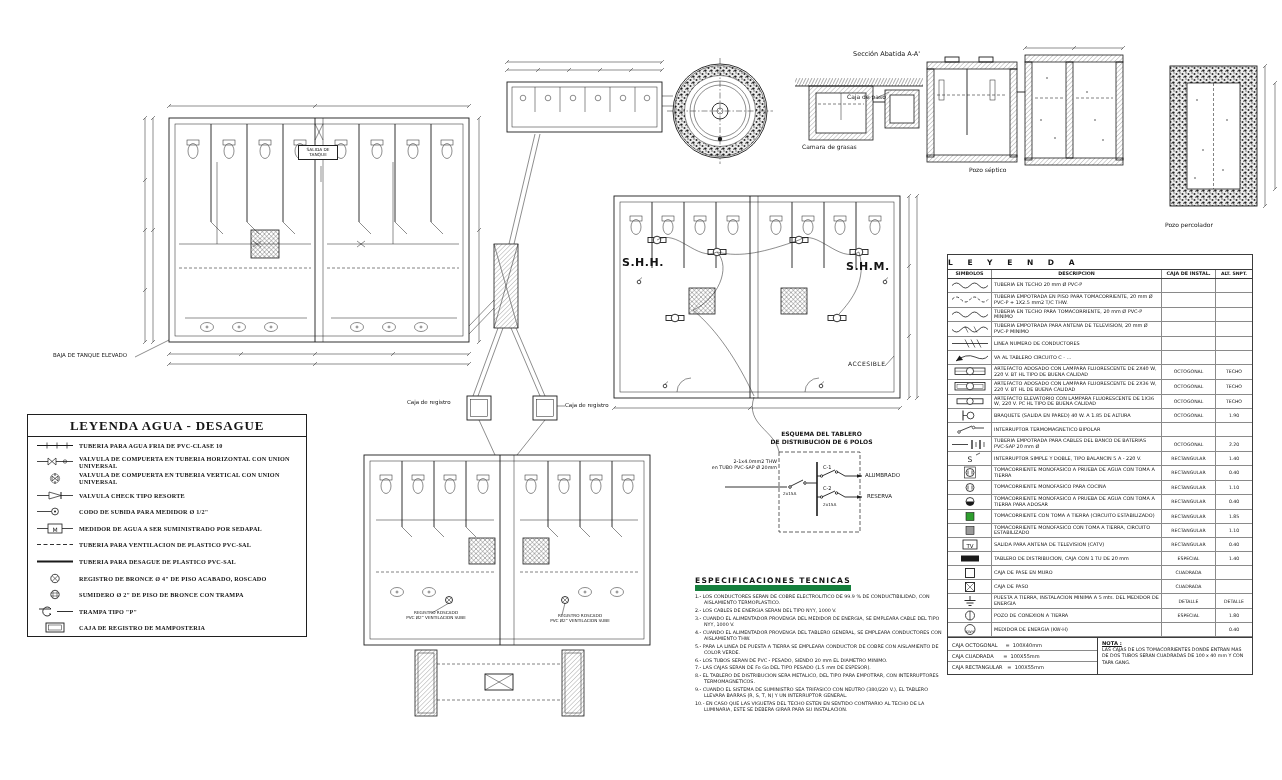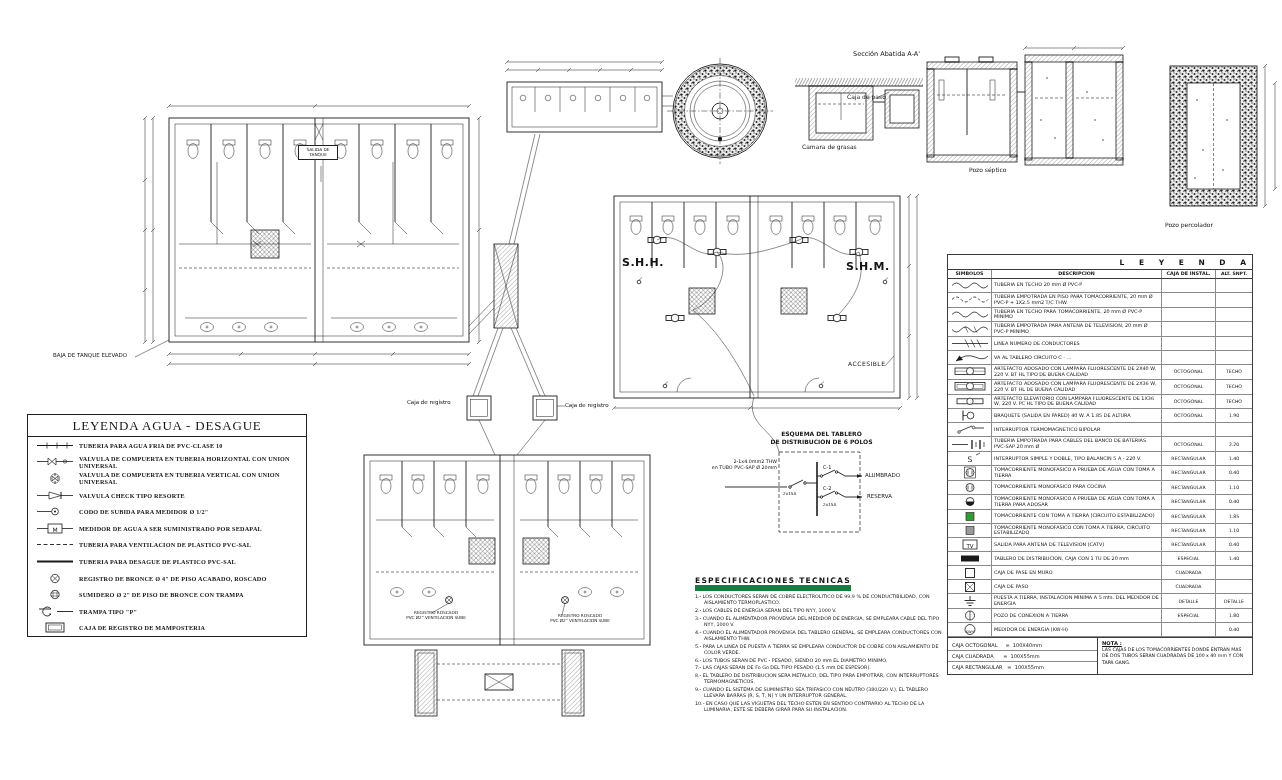--- a/index.html
+++ b/index.html
@@ -4,27 +4,27 @@
 <style>
 *{margin:0;padding:0;box-sizing:border-box}
 html,body{width:1282px;height:780px;background:#fff;overflow:hidden}
 body{font-family:"DejaVu Sans",sans-serif;color:#161616;position:relative}
 #sheet{position:absolute;left:17px;top:0;width:1282px;height:780px;background:#fff}
 #drawing{position:absolute;left:0;top:0}
 .lbl{position:absolute;white-space:nowrap;color:#141414;line-height:1.1}
 .lbl.two{white-space:normal}
 
 #leyenda-agua{position:absolute;left:10px;top:414px;width:280px;border:1.4px solid #1f1f1f;background:#fff}
-#leyenda-agua .wtitle{font-family:"Liberation Serif",serif;font-weight:normal;font-size:13px;letter-spacing:.8px;text-align:center;padding:3px 0 2px;border-bottom:1.4px solid #1f1f1f}
+#leyenda-agua .wtitle{font-family:"Liberation Serif",serif;font-weight:bold;font-size:13px;letter-spacing:.8px;text-align:center;padding:3px 0 2px;border-bottom:1.4px solid #1f1f1f}
 .wrow{display:flex;align-items:center;min-height:16.6px;padding:0 3px}
 .wsym{width:48px;flex:0 0 48px;display:flex;justify-content:center;align-items:center}
 .wdesc{font-family:"Liberation Serif",serif;font-size:6.2px;font-weight:bold;letter-spacing:.2px}
 
 #leyenda-el{position:absolute;left:930px;top:254px;width:306px;border:1px solid #3c3c3c;background:#fff}
-.le-title{text-align:right;font-size:7.5px;font-weight:bold;letter-spacing:6px;padding:2.5px 0;border-bottom:1px solid #3c3c3c}
+.le-title{text-align:left;font-size:7.5px;font-weight:bold;letter-spacing:6px;padding:2.5px 0;border-bottom:1px solid #3c3c3c}
 .le-head{display:flex;border-bottom:1px solid #3c3c3c;font-weight:bold;font-size:4.8px;text-align:center;align-items:center}
 .le-row{display:flex;border-bottom:1px solid #8a8a8a;min-height:13.5px;align-items:center}
 .c-sym{flex:0 0 44px;display:flex;justify-content:center;align-items:center;border-right:1px solid #8a8a8a;align-self:stretch}
 .c-desc{flex:1;font-size:4.9px;line-height:1.2;padding:1px 2px;border-right:1px solid #8a8a8a;align-self:stretch;display:flex;align-items:center}
 .c-caja{flex:0 0 54px;font-size:4.6px;text-align:center;border-right:1px solid #8a8a8a;align-self:stretch;display:flex;align-items:center;justify-content:center}
 .c-alt{flex:0 0 36px;font-size:4.6px;text-align:center;align-self:stretch;display:flex;align-items:center;justify-content:center}
 .le-head .c-desc,.le-head .c-caja,.le-head .c-sym{justify-content:center;text-align:center;font-size:4.8px}
 .le-bottom{display:flex;border-top:1px solid #3c3c3c}
 .cajas{flex:0 0 150px;border-right:1px solid #3c3c3c;padding:2px 0}
 .caja-line{font-size:5px;padding:2px 4px;border-bottom:1px solid #8a8a8a;white-space:pre}

